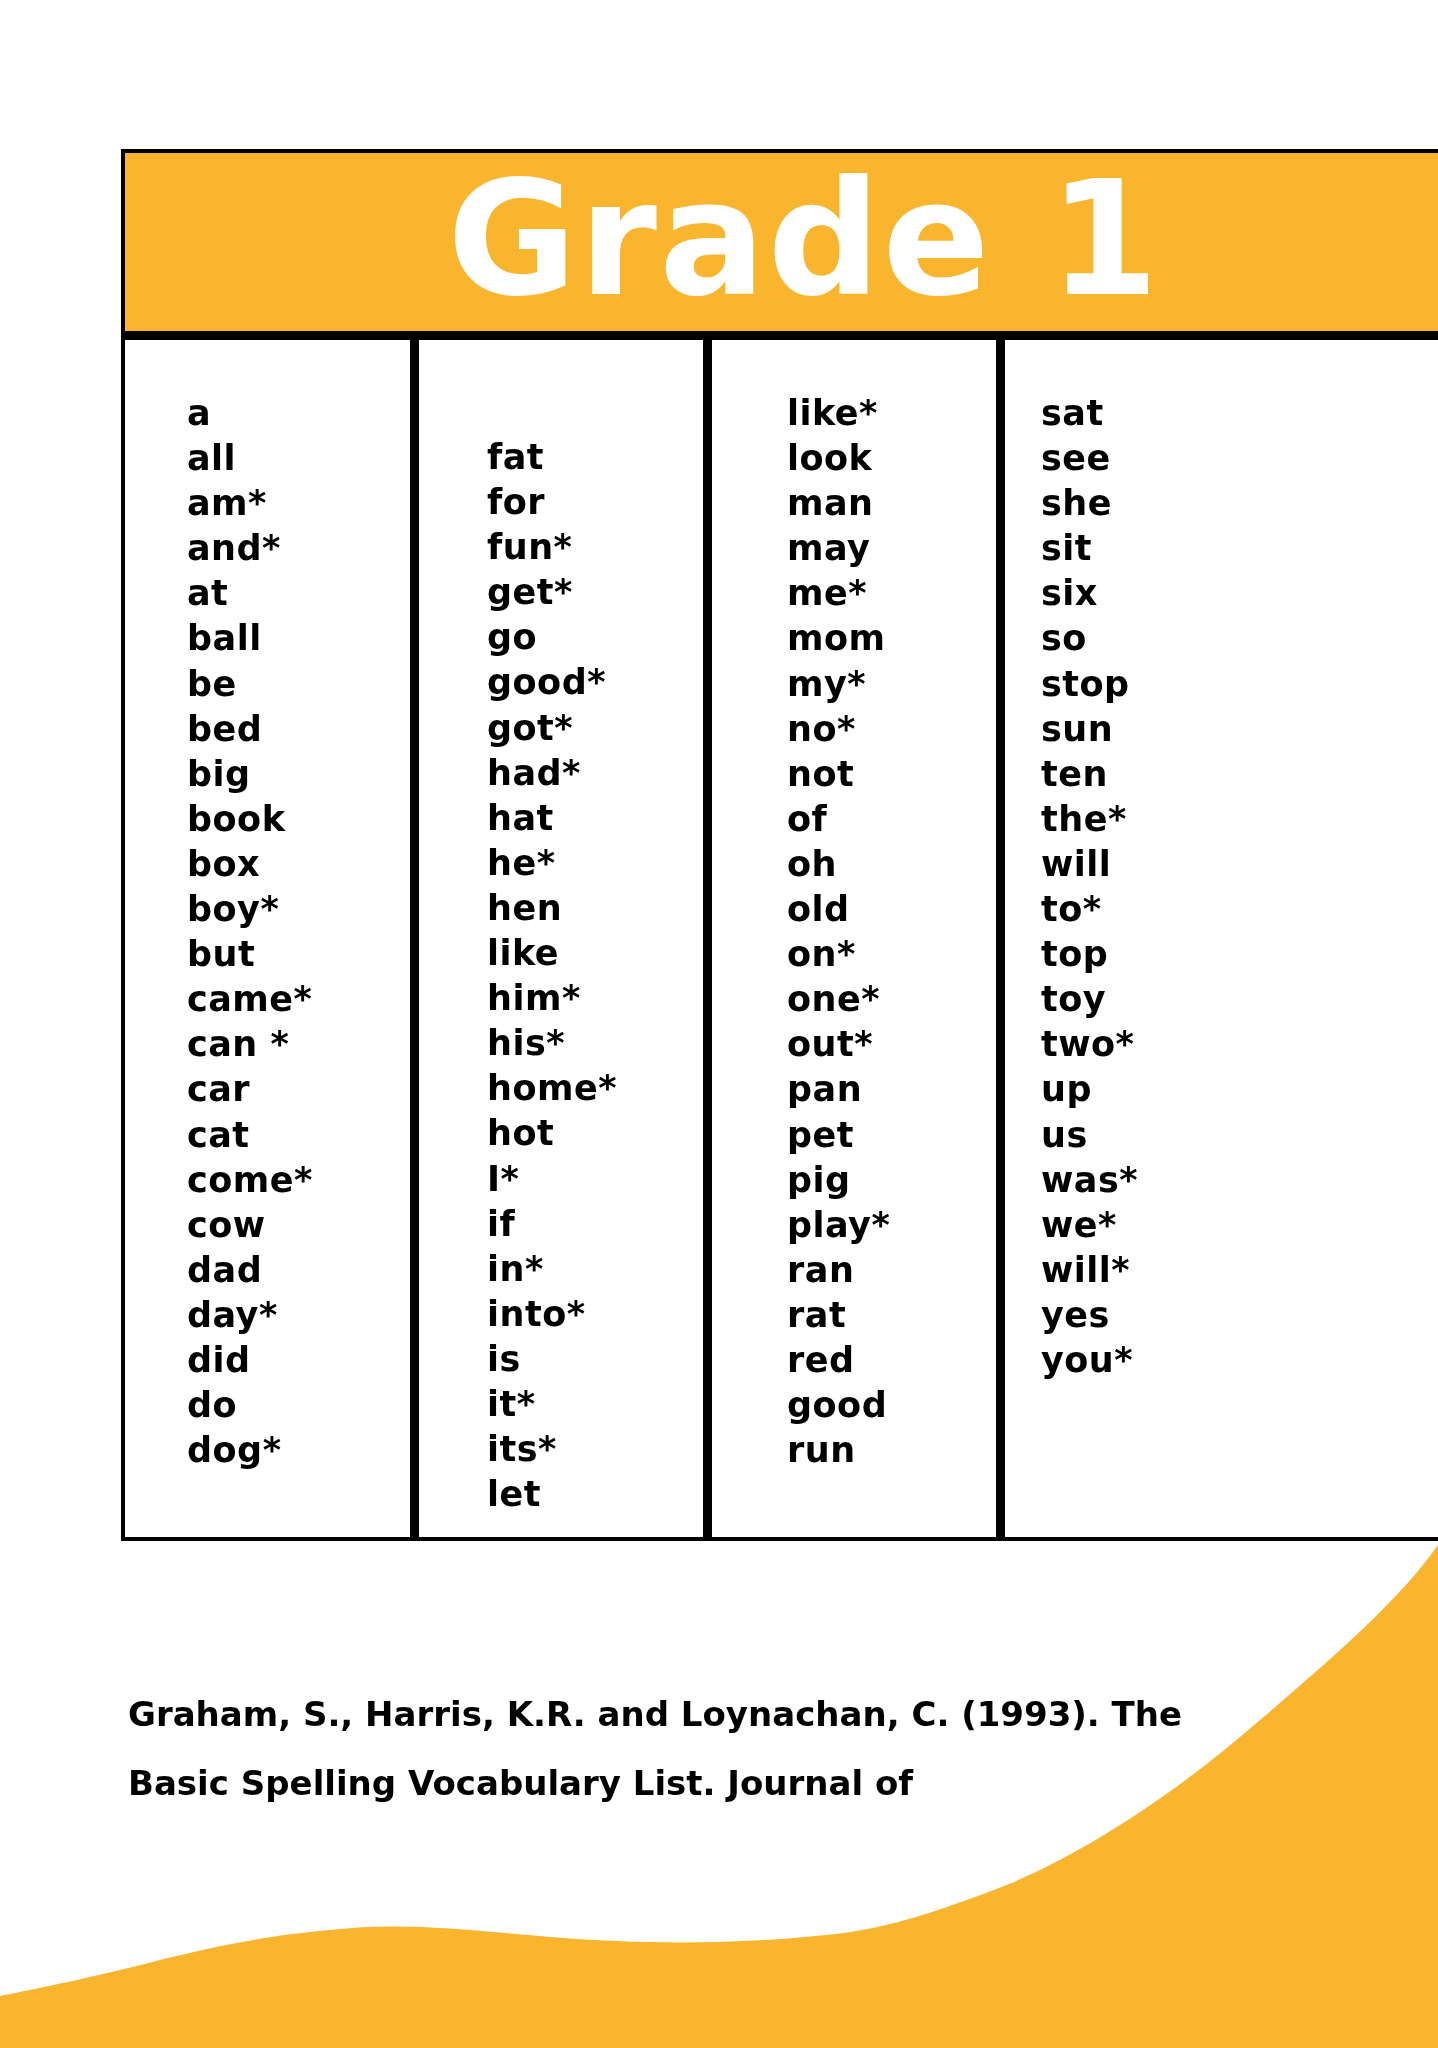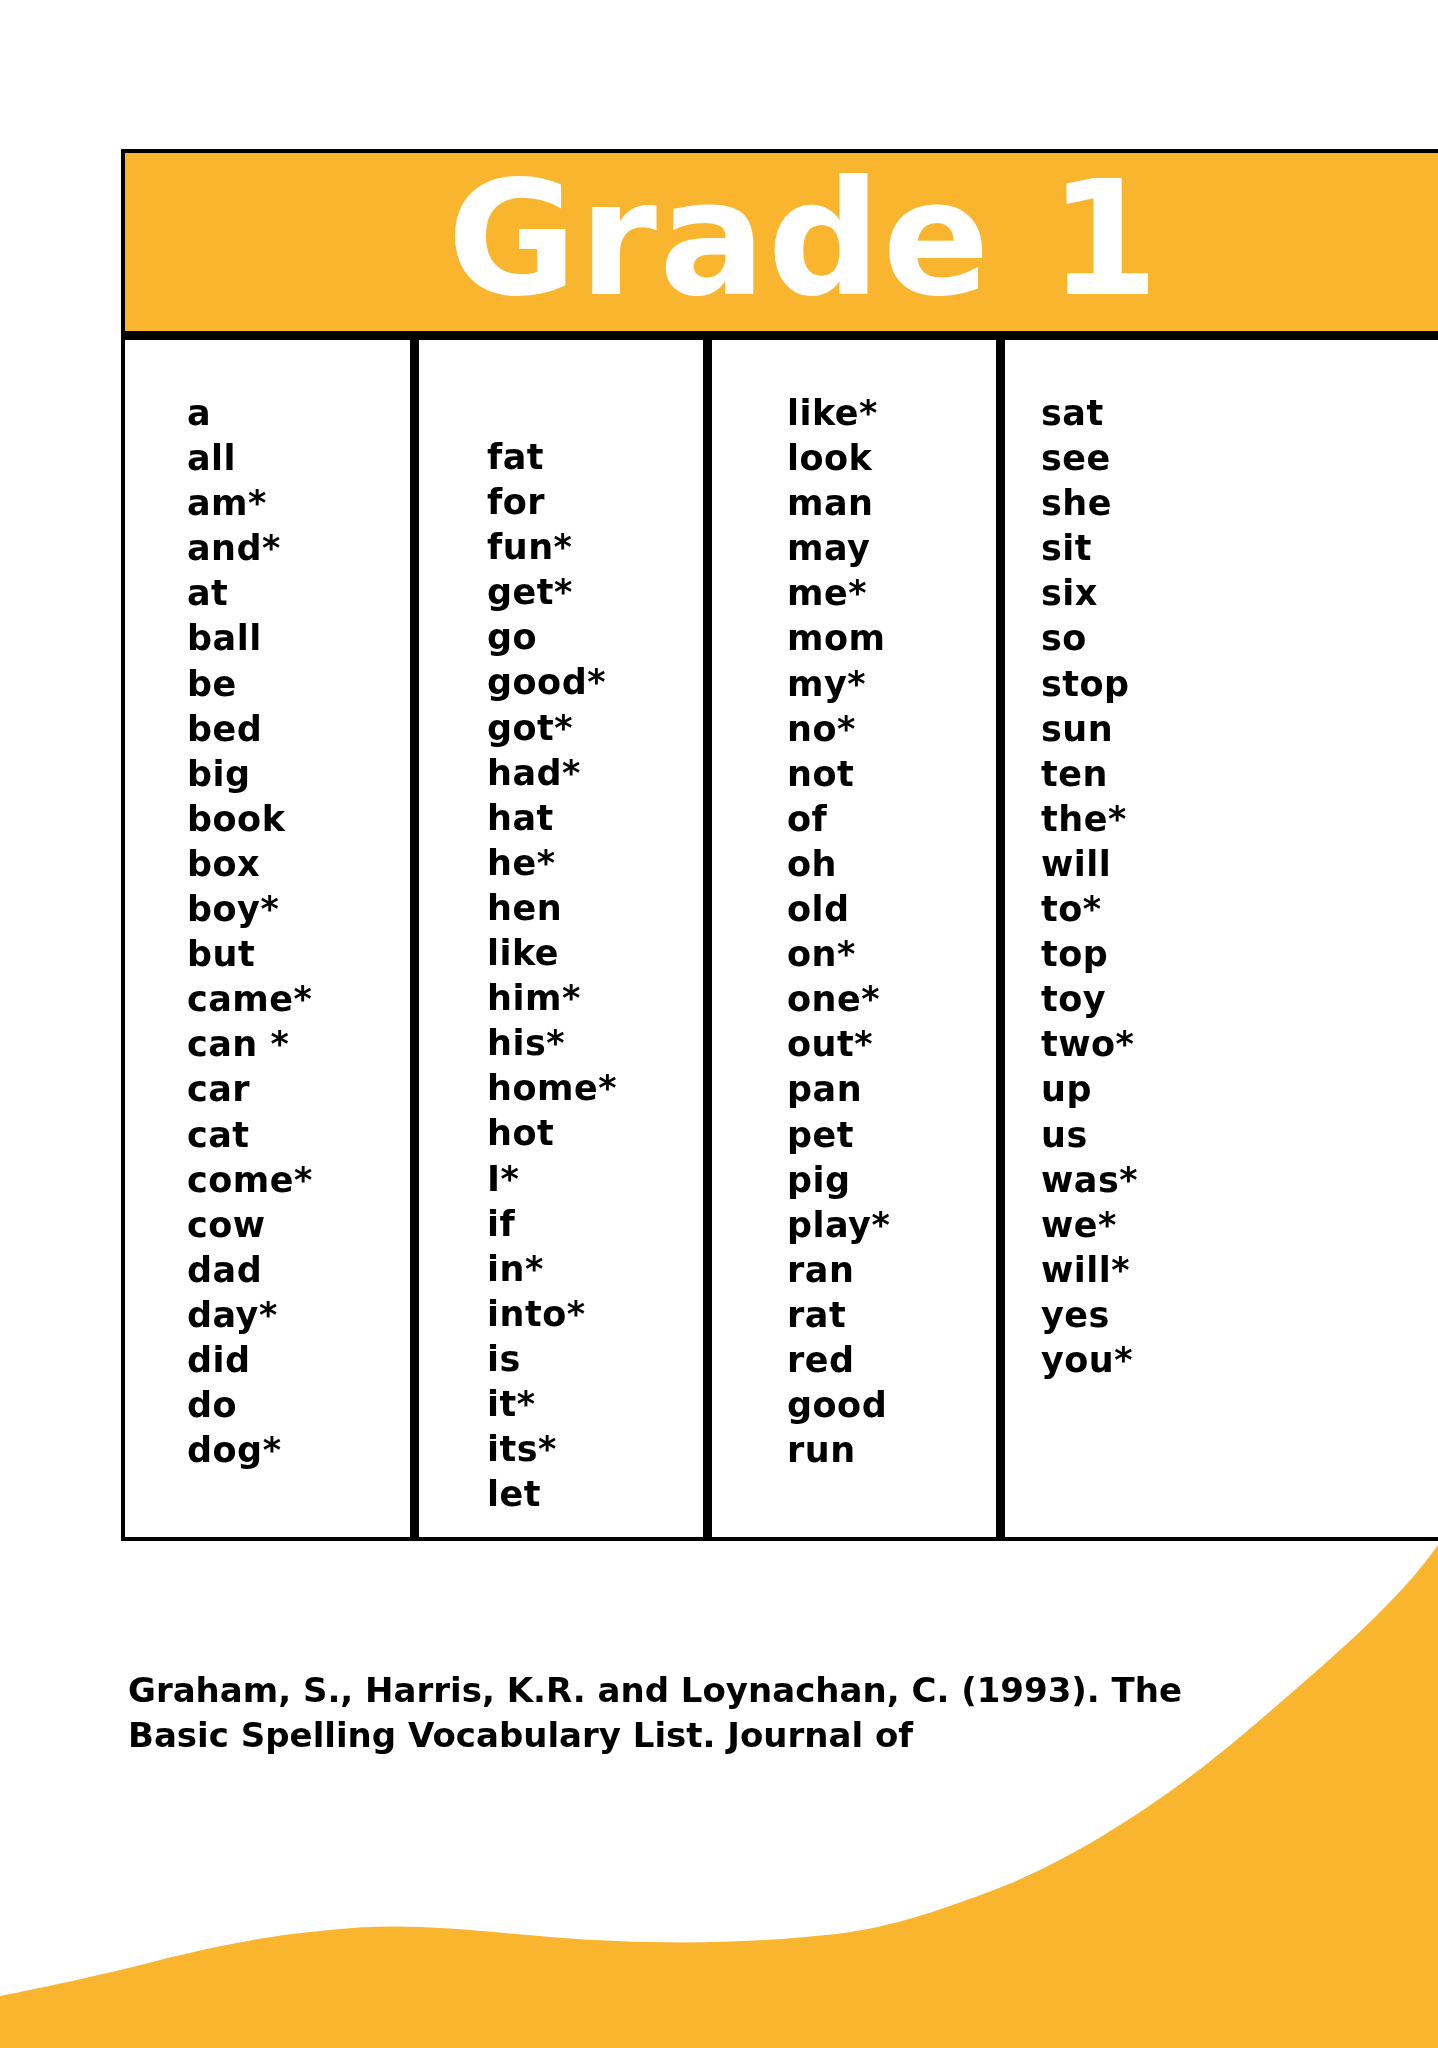--- a/index.html
+++ b/index.html
@@ -82,21 +82,21 @@
       position: absolute;
       left: 128px;
       top: 1668px;
       width: 1100px;
       font-family: "DejaVu Sans", sans-serif;
       font-weight: bold;
       font-size: 34px;
       line-height: 45px;
       z-index: 2;
     }
-    .citation div { white-space: nowrap; }
+    .citation div { white-space: nowrap; margin-top: 24px; }
   </style>
 </head>
 <body>
 
 <svg class="wave" viewBox="0 0 1438 2048" xmlns="http://www.w3.org/2000/svg">
   <path d="M1438,1545 C1400,1600 1330,1660 1260,1720 C1180,1790 1090,1850 1009,1884 C930,1915 880,1930 826,1935 C740,1944 650,1945 550,1937 C460,1929 400,1922 330,1930 C240,1938 180,1955 120,1970 C70,1982 30,1990 0,1996 L0,2048 L1438,2048 Z" fill="#F9B52E"></path>
 </svg>
 
 <div class="table">
   <div class="header">

